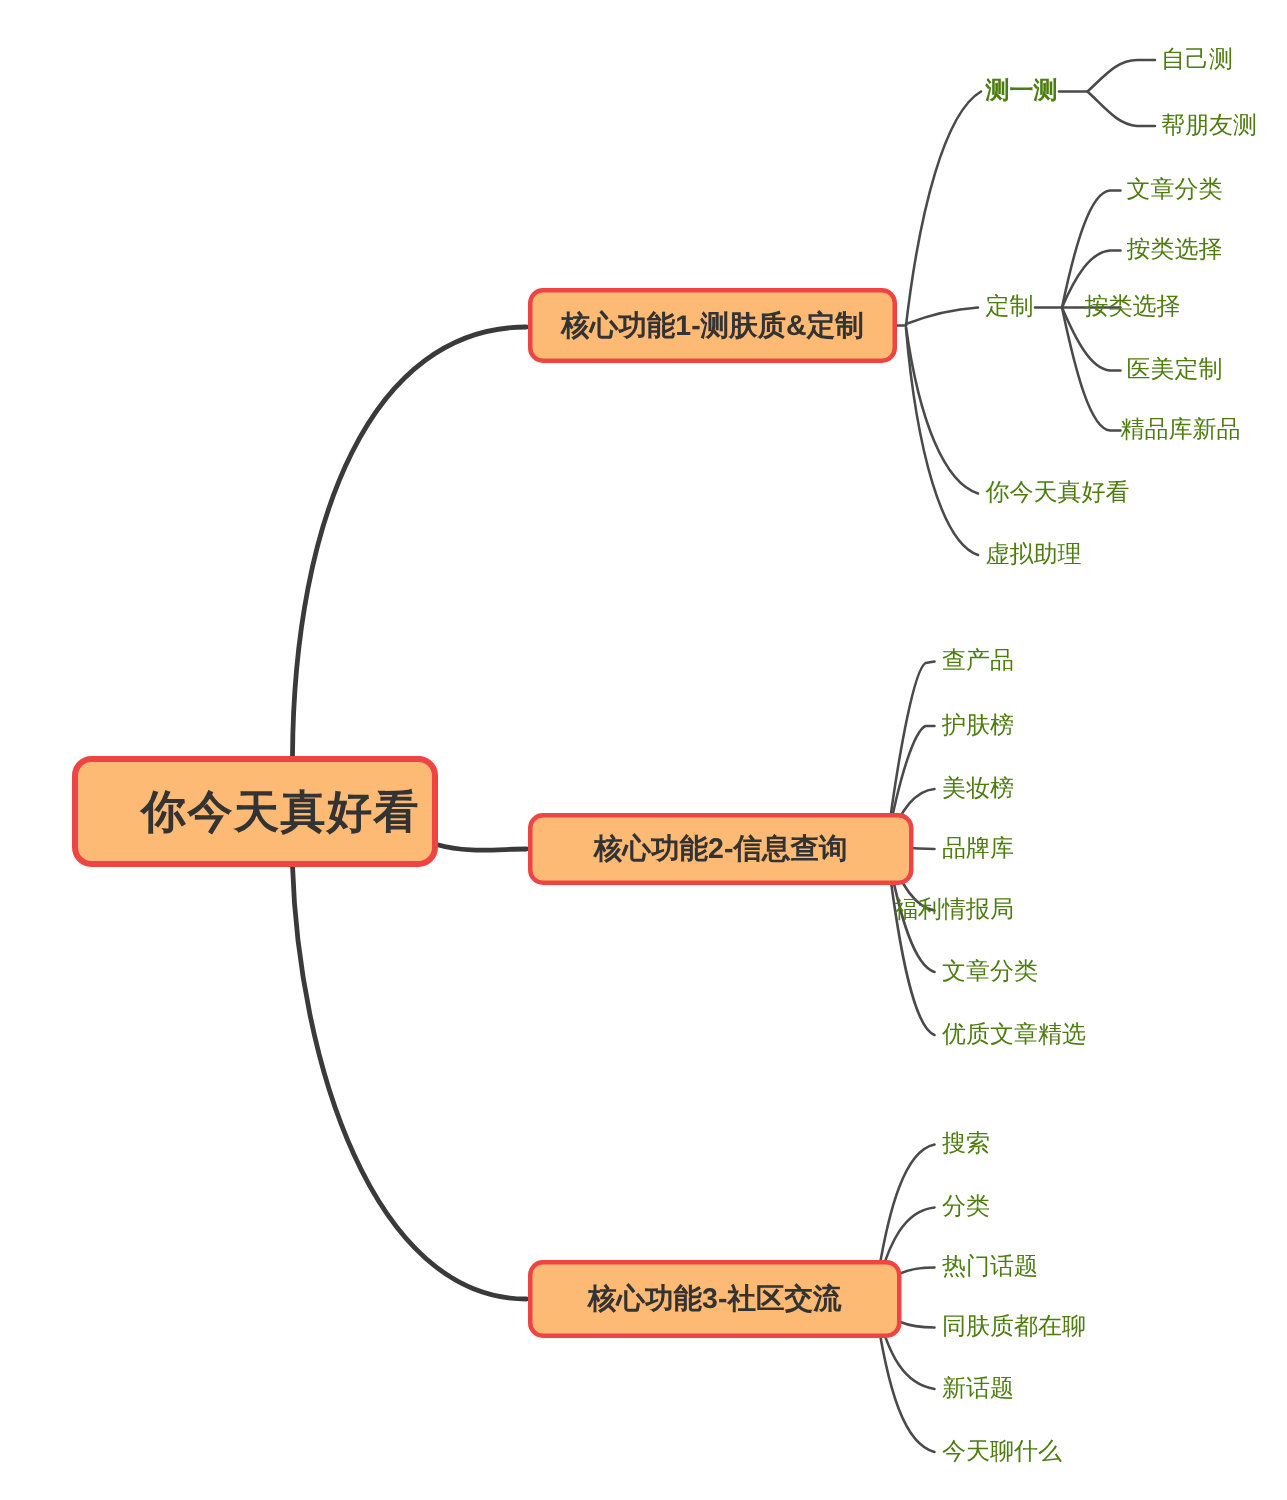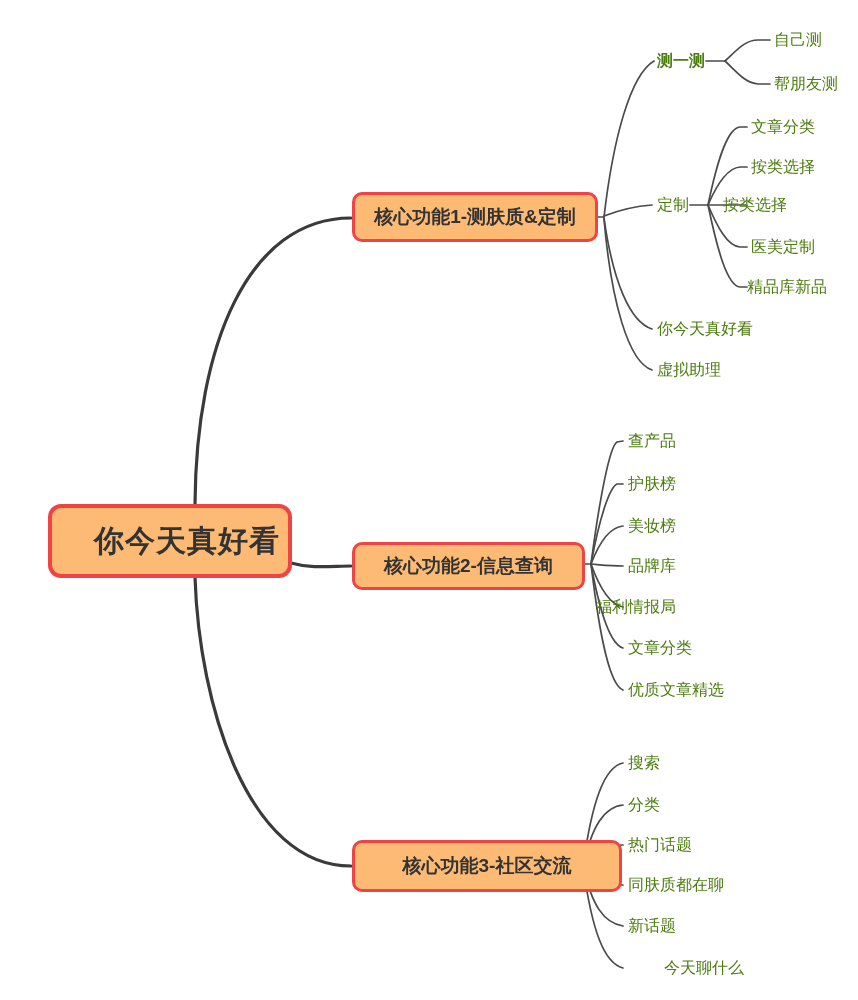--- a/index.html
+++ b/index.html
@@ -95,24 +95,24 @@
     </g>
   </svg>
 
   <div class="node-box root-box" style="left:48px; top:504px; width:244px; height:74px;">
     <span>你今天真好看</span>
   </div>
 
   <div class="node-box branch-box" style="left:352px; top:192px; width:246px; height:50px;">
     <span>核心功能1-测肤质&amp;定制</span>
   </div>
-  <div class="node-box branch-box" style="left:352px; top:542px; width:233px; height:48px;">
+  <div class="node-box branch-box" style="left:352px; top:542px; width:257px; height:48px;">
     <span>核心功能2-信息查询</span>
   </div>
-  <div class="node-box branch-box" style="left:352px; top:840px; width:270px; height:52px;">
+  <div class="node-box branch-box" style="left:352px; top:840px; width:249px; height:52px;">
     <span>核心功能3-社区交流</span>
   </div>
 
   <div class="leaf" style="left:657px; top:61px;font-weight:bold;">测一测</div>
   <div class="leaf" style="left:774px; top:40px;">自己测</div>
   <div class="leaf" style="left:774px; top:84px;">帮朋友测</div>
   <div class="leaf" style="left:657px; top:205px;">定制</div>
   <div class="leaf" style="left:751px; top:127px;">文章分类</div>
   <div class="leaf" style="left:751px; top:167px;">按类选择</div>
   <div class="leaf" style="left:723px; top:205px;">按类选择</div>
@@ -127,15 +127,15 @@
   <div class="leaf" style="left:628px; top:566px;">品牌库</div>
   <div class="leaf" style="left:596px; top:607px;">福利情报局</div>
   <div class="leaf" style="left:628px; top:648px;">文章分类</div>
   <div class="leaf" style="left:628px; top:690px;">优质文章精选</div>
 
   <div class="leaf" style="left:628px; top:763px;">搜索</div>
   <div class="leaf" style="left:628px; top:805px;">分类</div>
   <div class="leaf" style="left:628px; top:845px;">热门话题</div>
   <div class="leaf" style="left:628px; top:885px;">同肤质都在聊</div>
   <div class="leaf" style="left:628px; top:926px;text-align:right;">新话题</div>
-  <div class="leaf" style="left:628px; top:968px;margin-left:36px;">今天聊什么</div>
+  <div class="leaf" style="left:628px; top:968px;">今天聊什么</div>
 
 </div>
 
 </body></html>

